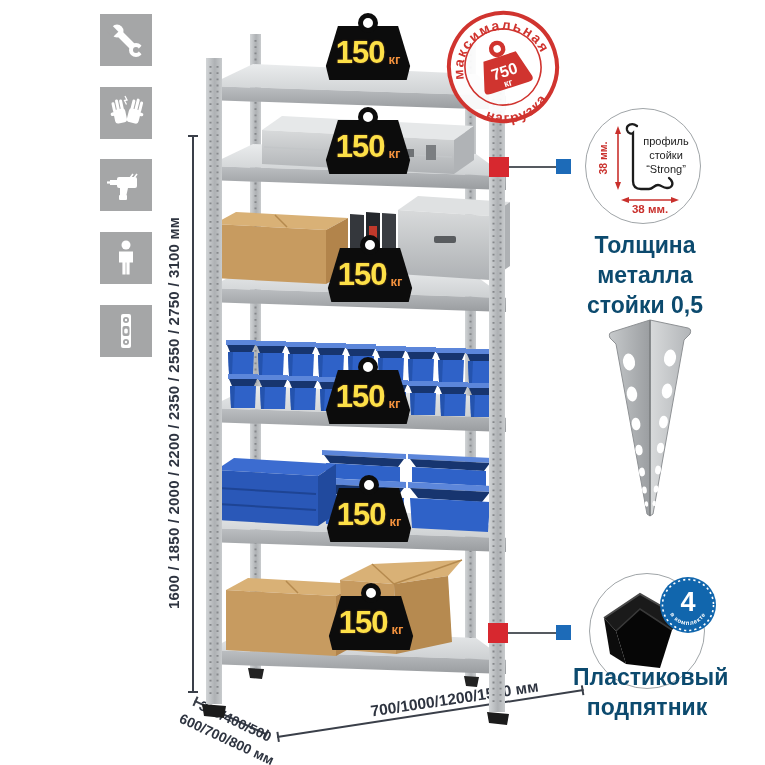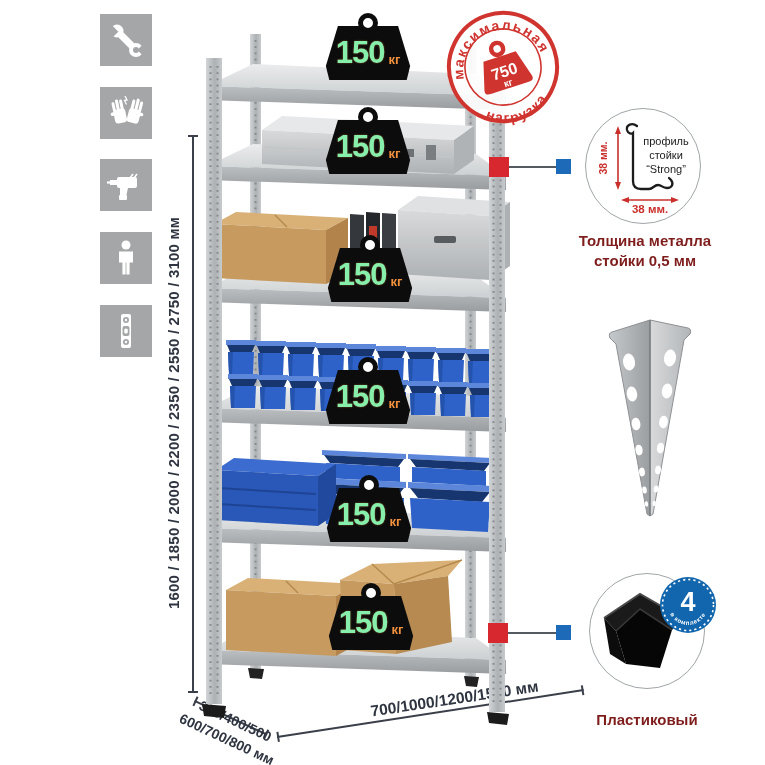--- a/index.html
+++ b/index.html
@@ -31,36 +31,36 @@
   
   .rack-svg{position:absolute;left:198px;top:26px;z-index:1;}
 
   
   .badge{position:absolute;width:86px;z-index:3;}
   .badge .ring{width:10px;height:10px;border:5px solid #0c0c0c;border-radius:50%;
                background:#fff;margin:0 auto;position:relative;z-index:1;}
   .badge .body{margin-top:-7px;height:54px;background:#0c0c0c;
                clip-path:polygon(15% 0,85% 0,99% 74%,95% 100%,5% 100%,1% 74%);
                display:flex;align-items:center;justify-content:center;}
-  .badge .num{font-size:31px;font-weight:bold;color:#86efac;letter-spacing:-1px;
+  .badge .num{font-size:31px;font-weight:bold;color:#fde047;letter-spacing:-1px;
               text-shadow:0 0 2px rgba(242,145,61,.55);}
   .badge .unit{font-size:13px;font-weight:bold;color:#f2913d;margin-left:4px;transform:translateY(6px);}
 
   
   .stamp{position:absolute;left:444px;top:6px;z-index:4;}
   .marker{position:absolute;z-index:2;}
   .marker.red{width:20px;height:20px;background:#d7282f;}
   .marker.blue{width:15px;height:15px;background:#1d6bb8;}
   .callout-line{position:absolute;height:2px;background:#555a60;z-index:2;}
 
   
   .detail-circle{position:absolute;width:116px;height:116px;border:1.5px solid #a0a5a8;
                  border-radius:50%;background:#fff;box-sizing:border-box;}
-  .caption{position:absolute;text-align:center;font-weight:bold;font-size:15px;
-           color:#7f1d1d;line-height:1.3;}
+  .caption{position:absolute;text-align:center;font-weight:bold;font-size:23px;
+           color:#0c4a6e;line-height:1.3;}
   .qty-badge{position:absolute;left:659px;top:576px;z-index:5;}
 </style>
 </head>
 <body>
 
 <div class="stage">
 
   <div class="icon-tile" style="top:14px">
     <svg width="40" height="40" viewBox="0 0 40 40">
       <line x1="12" y1="12" x2="29" y2="29" stroke="#fff" stroke-width="7" stroke-linecap="round"></line>
@@ -403,22 +403,23 @@
     <defs>
         <path id="arc4" d="M11.7,39 A20,20 0 0 0 46.3,39"></path>
       </defs>
     <circle cx="29" cy="29" r="28" fill="#1166ad"></circle>
     <circle cx="29" cy="29" r="25.5" fill="none" stroke="#ffffff" stroke-width="1.6" stroke-dasharray="2.2 3"></circle>
     <text x="29" y="35" font-size="27" font-weight="bold" fill="#fff" text-anchor="middle">4</text>
     <text font-size="6" font-weight="bold" fill="#fff" letter-spacing=".7">
       <textPath href="#arc4" startOffset="50%" text-anchor="middle">в комплекте</textPath>
     </text>
   </svg>
-  <div class="caption" style="left:573px;top:710px;width:148px">
+  <div class="caption" style="left:573px;top:663px;width:148px">
     <div>Пластиковый</div>
+    <div>подпятник</div>
   </div>
 
   <div class="dline depth-line"></div>
   <div class="depth-label">
     <div>300/400/500</div>
     <div>600/700/800 мм</div>
   </div>
   <div class="dline width-line"></div>
   <div class="width-label">700/1000/1200/1500 мм</div>
 

